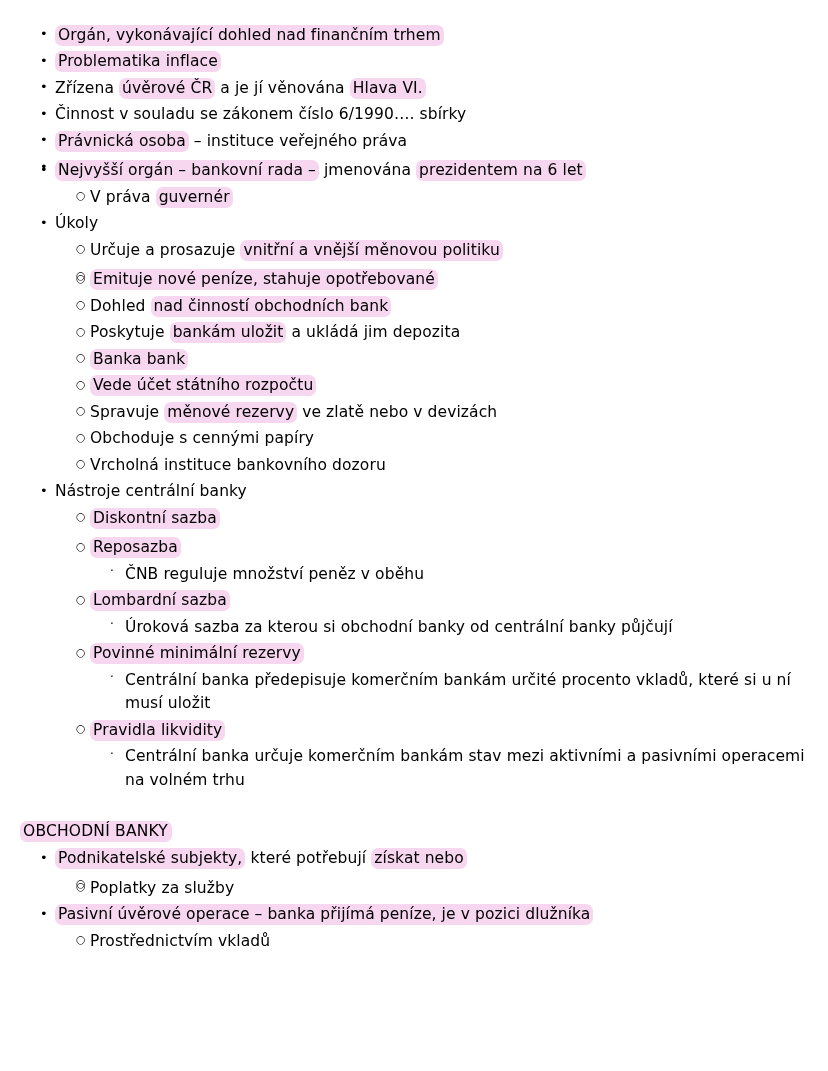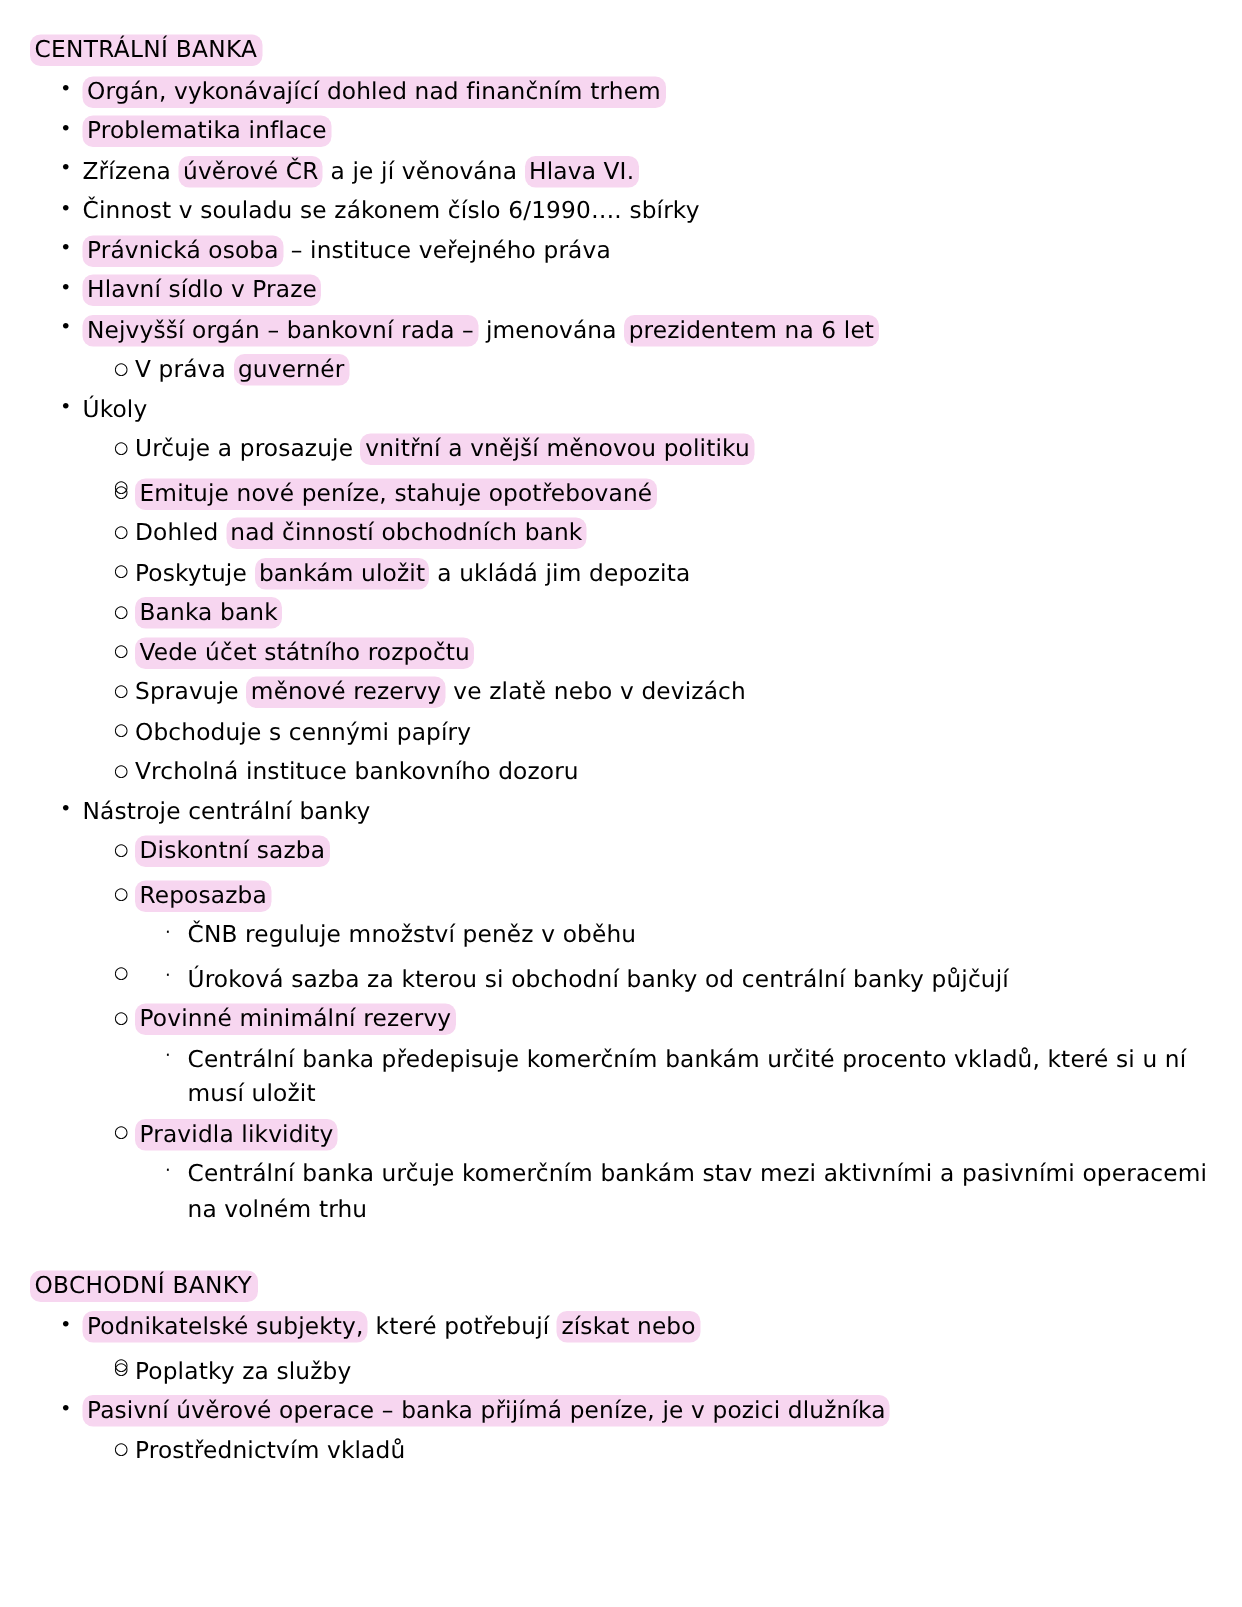--- a/index.html
+++ b/index.html
@@ -82,21 +82,20 @@
     box-decoration-break: clone;
     -webkit-box-decoration-break: clone;
   }
 </style>
 </head>
 <body>
 
 <div id="page">
   <div class="doc">
       <div class="section">
-        <div class="section-heading"><span class="hl">CENTRÁLNÍ BANKA</span></div>
         <div class="row lvl1">
           <span class="marker">•</span>
           <span class="txt"><span class="hl">Orgán, vykonávající dohled nad finančním trhem</span></span>
         </div>
         <div class="row lvl1">
           <span class="marker">•</span>
           <span class="txt"><span class="hl">Problematika inflace</span></span>
         </div>
         <div class="row lvl1">
           <span class="marker">•</span>
@@ -105,21 +104,20 @@
         <div class="row lvl1">
           <span class="marker">•</span>
           <span class="txt"><span>Činnost v souladu se zákonem číslo 6/1990…. sbírky</span></span>
         </div>
         <div class="row lvl1">
           <span class="marker">•</span>
           <span class="txt"><span class="hl">Právnická osoba</span><span> – instituce veřejného práva</span></span>
         </div>
         <div class="row lvl1">
           <span class="marker">•</span>
-          <span class="txt"><span class="hl">Hlavní sídlo v Praze</span></span>
         </div>
         <div class="row lvl1">
           <span class="marker">•</span>
           <span class="txt"><span class="hl">Nejvyšší orgán – bankovní rada –</span><span> jmenována </span><span class="hl">prezidentem na 6 let</span></span>
         </div>
         <div class="row lvl2">
           <span class="marker">○</span>
           <span class="txt"><span>V práva </span><span class="hl">guvernér</span></span>
         </div>
         <div class="row lvl1">
@@ -179,20 +177,21 @@
         <div class="row lvl2">
           <span class="marker">○</span>
           <span class="txt"><span class="hl">Reposazba</span></span>
         </div>
         <div class="row lvl3">
           <span class="marker">·</span>
           <span class="txt"><span>ČNB reguluje množství peněz v oběhu</span></span>
         </div>
         <div class="row lvl2">
           <span class="marker">○</span>
+          <span class="txt"><span class="hl">Lombardní sazba</span></span>
         </div>
         <div class="row lvl3">
           <span class="marker">·</span>
           <span class="txt"><span>Úroková sazba za kterou si obchodní banky od centrální banky půjčují</span></span>
         </div>
         <div class="row lvl2">
           <span class="marker">○</span>
           <span class="txt"><span class="hl">Povinné minimální rezervy</span></span>
         </div>
         <div class="row lvl3">

